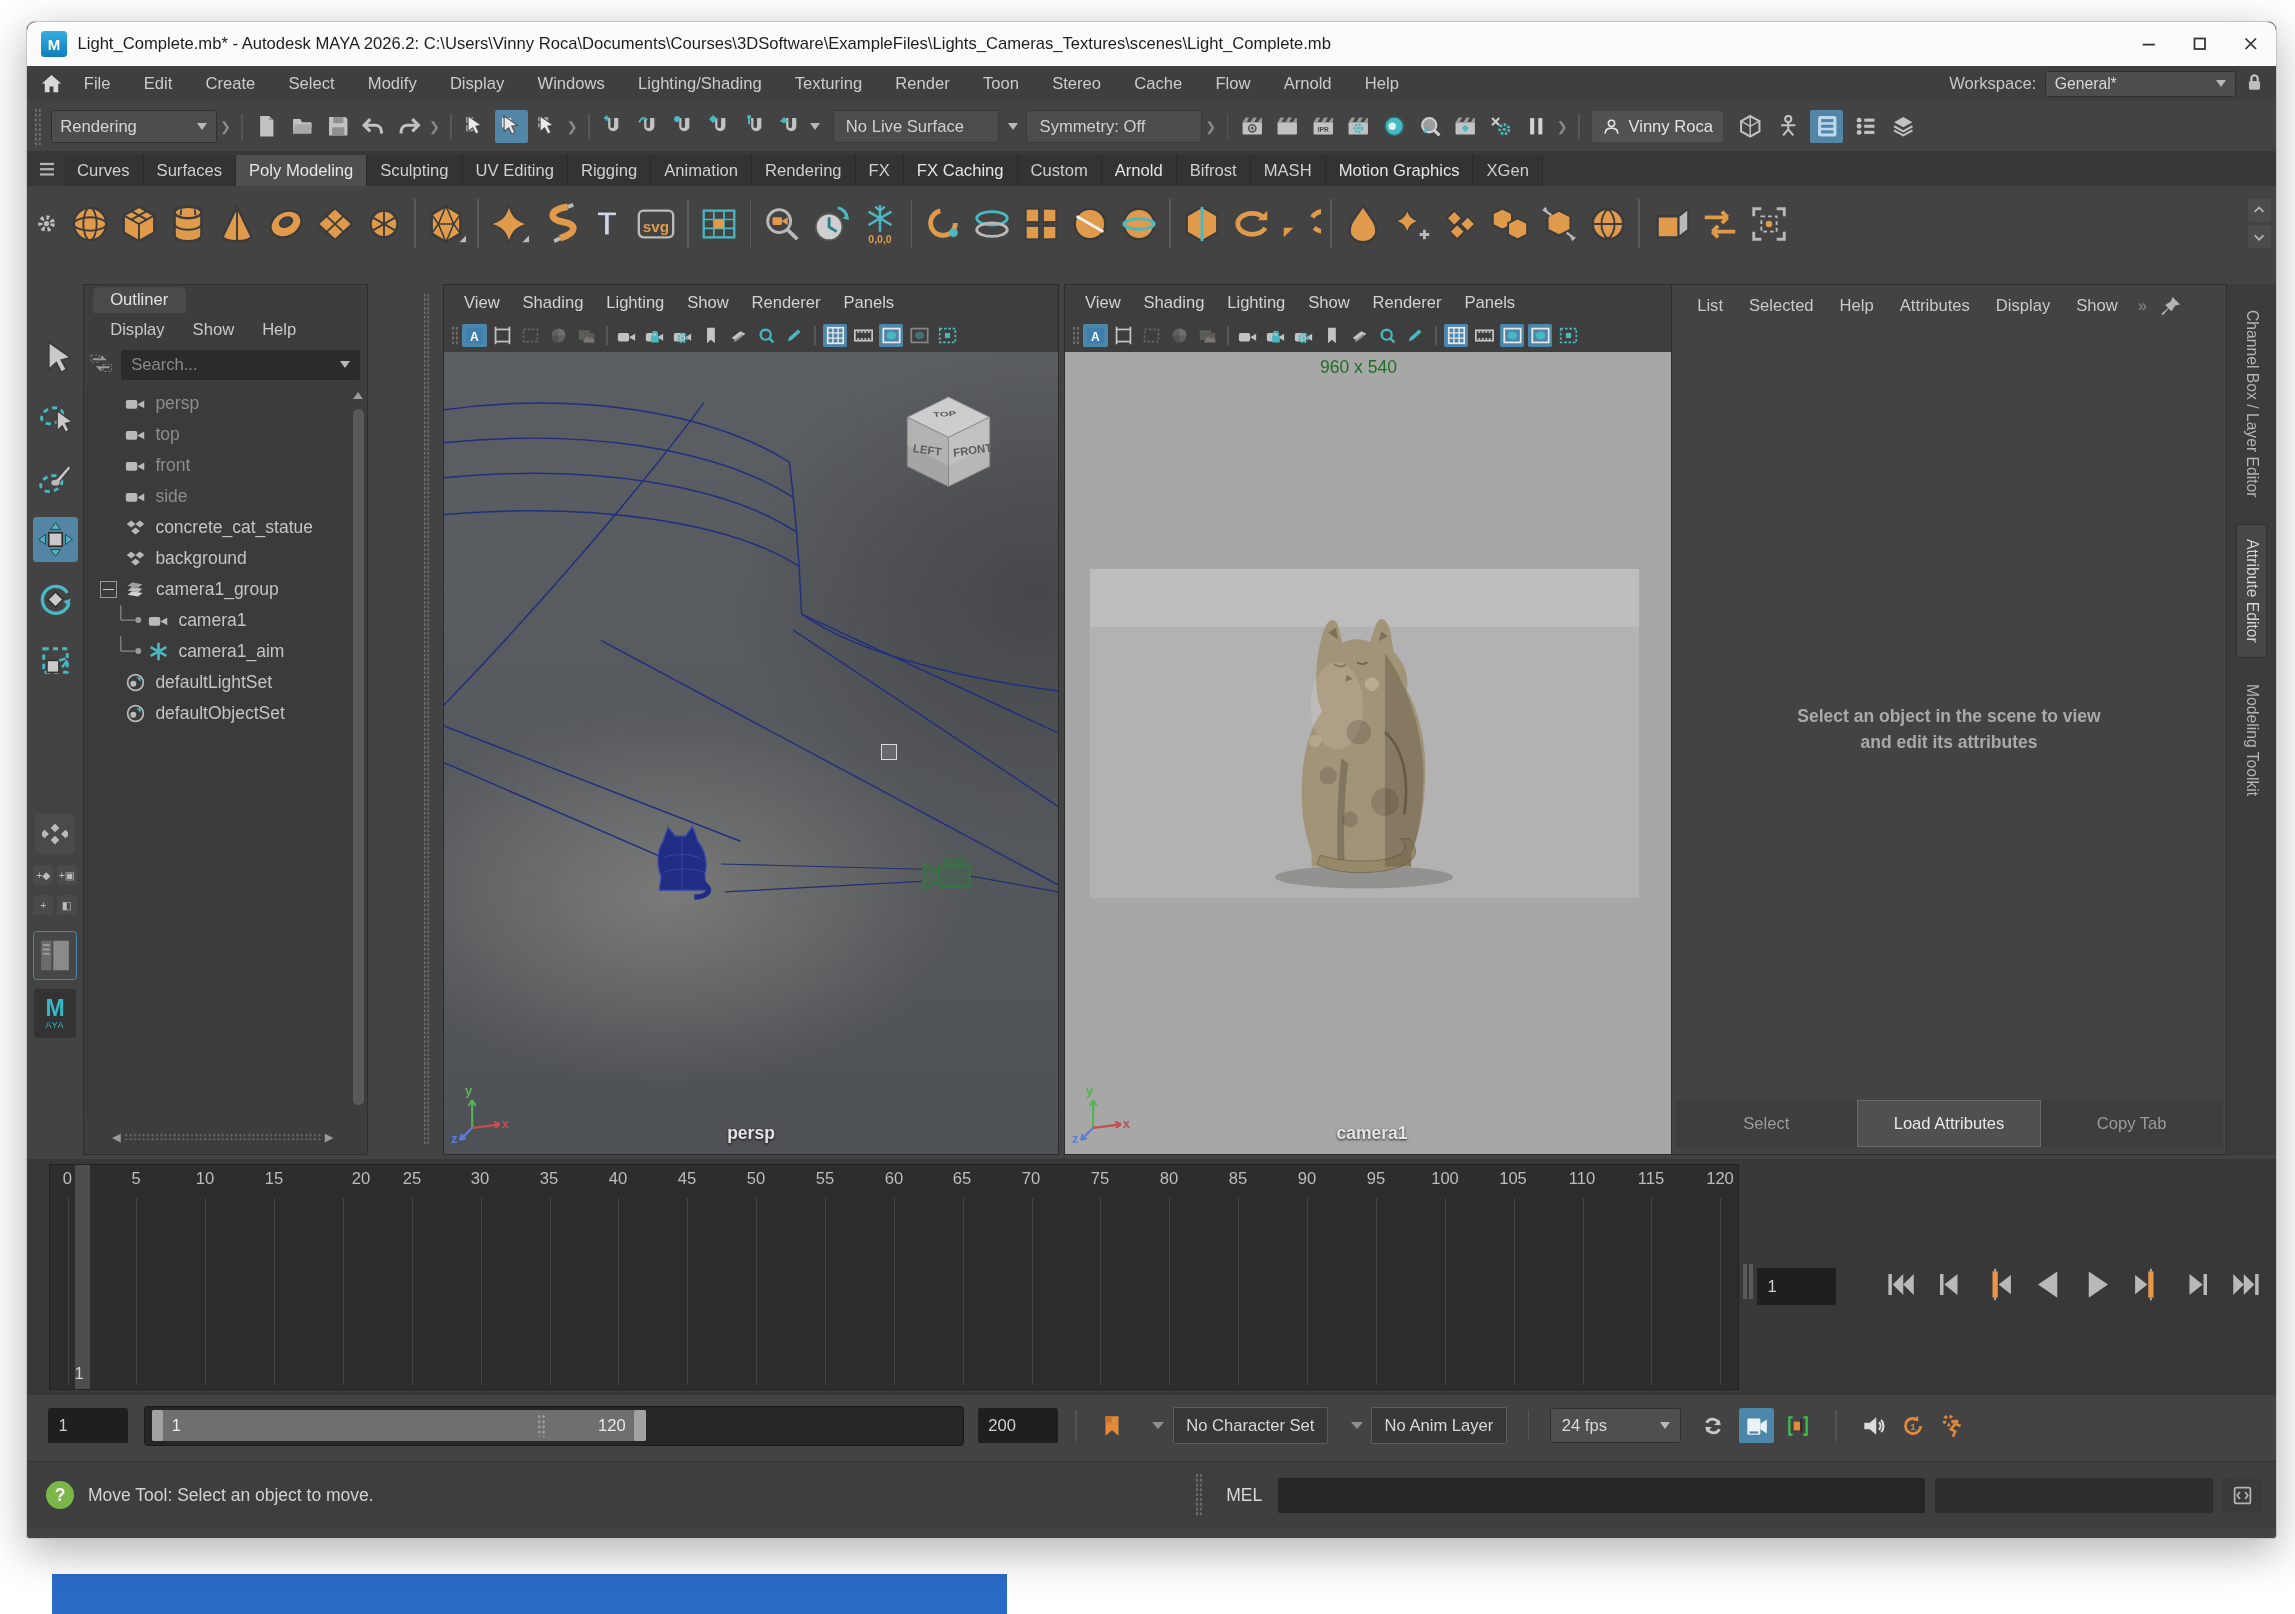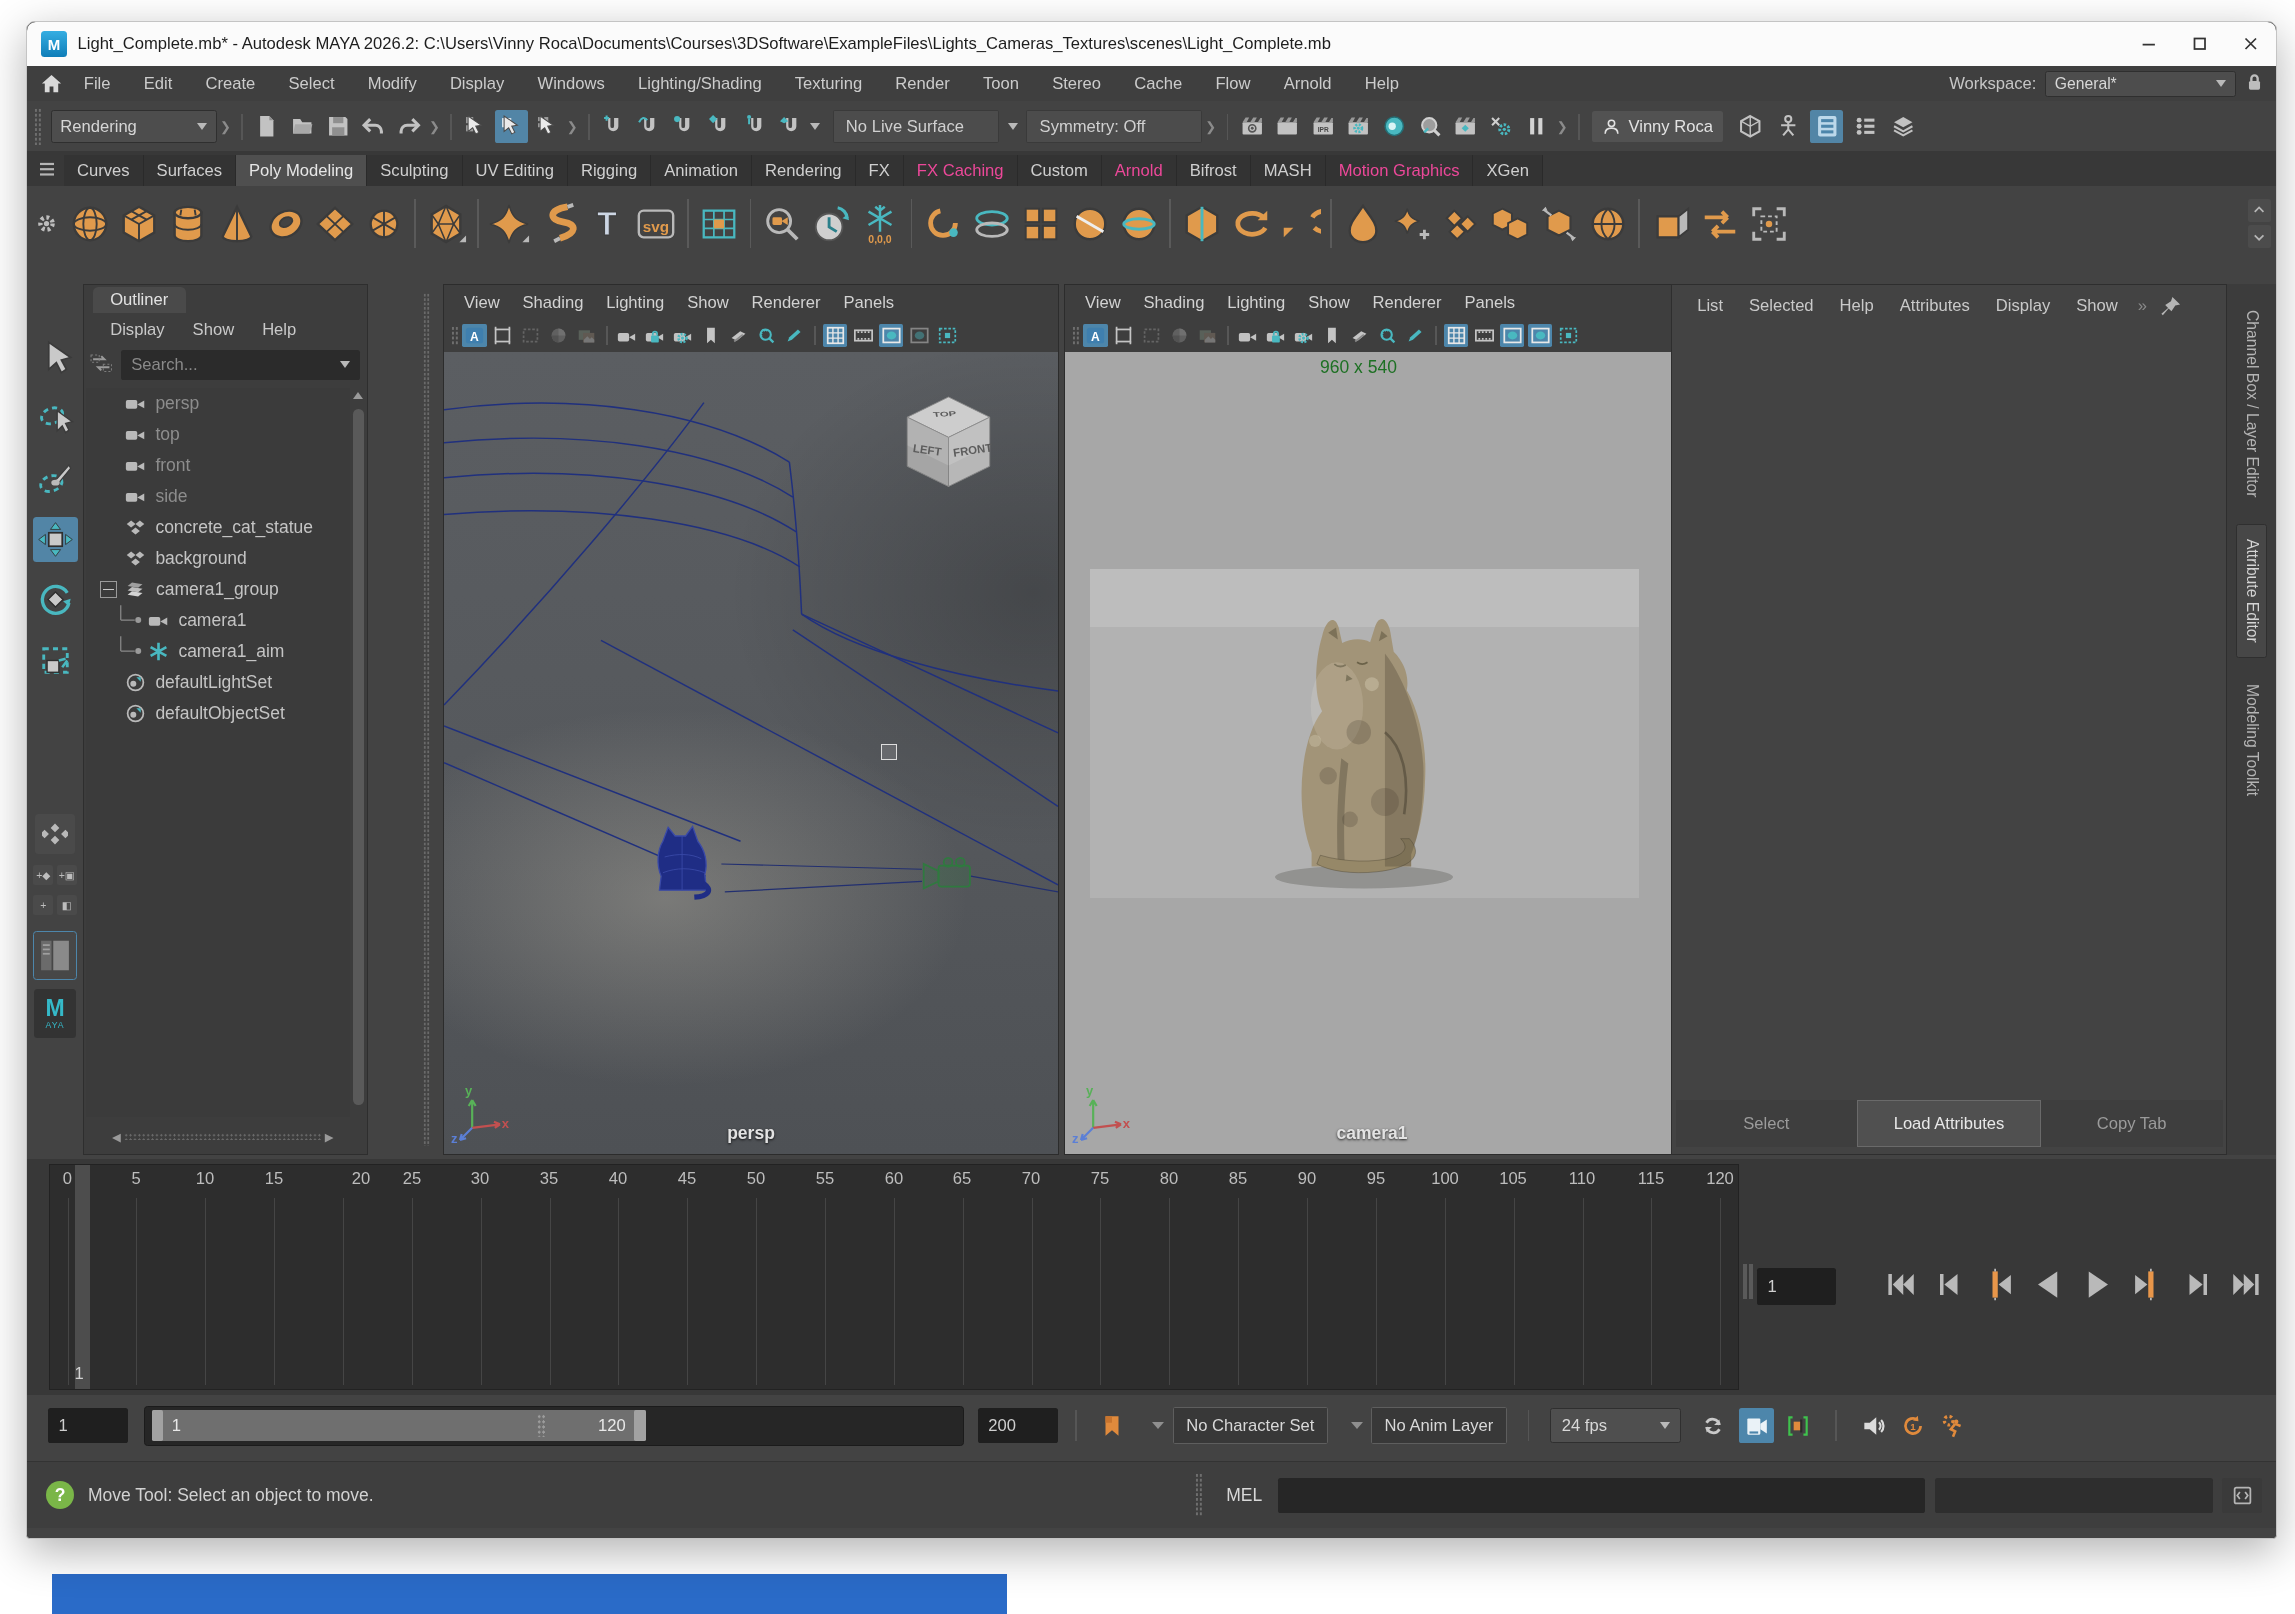--- a/index.html
+++ b/index.html
@@ -31,21 +31,21 @@
   .si svg{width:24.5px;height:24.5px;}
   .si.active{background:#5285a6;}
   .sl-field{height:31.5px;background:#4c4c4c;border:0.9px solid #3a3a3a;border-radius:1.7px;display:flex;align-items:center;padding:0 12.2px;font-size:16.6px;color:#d0d0d0;white-space:nowrap;}
   .user-chip{height:31.5px;background:#525252;border-radius:2.6px;display:flex;align-items:center;gap:7px;padding:0 10.5px;font-size:16.6px;color:#e2e2e2;}
   .icon-row{display:flex;align-items:center;gap:2.6px;}
   
   .shelf-tabs{position:absolute;left:0;top:129px;right:0;height:35px;background:#383838;display:flex;align-items:flex-end;padding-left:7px;box-sizing:border-box;}
   .ham{width:30px;height:30px;display:flex;align-items:center;justify-content:center;margin-bottom:1.7px;}
   .stab{height:31.5px;line-height:31.5px;padding:0 13px;font-size:16.6px;color:#cfcfcf;background:#333333;border-right:0.9px solid #2a2a2a;white-space:nowrap;}
   .stab.active{background:#4f4f4f;color:#e6e6e6;}
-  .stab.dim{color:#ec4899;}
+  .stab.dim{color:#e5e5e5;}
   
   .shelf{position:absolute;left:0;top:164px;right:0;height:75px;background:#434343;display:flex;align-items:center;overflow:hidden;}
   .gear-col{width:38px;display:flex;align-items:center;justify-content:center;}
   .shi{width:49px;height:49px;display:flex;align-items:center;justify-content:center;}
   .shi svg{width:42px;height:42px;}
   .shsep{width:1.7px;height:49px;background:#5a5a5a;margin:0 6.1px;}
   .shelf-right{margin-left:auto;margin-right:5.2px;display:flex;flex-direction:column;gap:3.5px;align-items:center;}
   .mini-btn{width:23px;height:23px;background:#4c4c4c;border-radius:2.6px;display:flex;align-items:center;justify-content:center;}
   
   .toolbox{position:absolute;left:0;top:262px;width:56px;height:871px;background:#434343;display:flex;flex-direction:column;align-items:center;}
@@ -1254,20 +1254,24 @@
         <div class="mi">Selected</div>
         <div class="mi">Help</div>
         <div class="mi">Attributes</div>
         <div class="mi">Display</div>
         <div class="mi">Show</div>
         <div class="ae-ovf">»</div>
         <span style="width: 23px; height: 23px; margin-left: 5.2px; display: inline-block;"><svg viewBox="0 0 24 24">
             <path d="M14 2 l8 8 -5 1 -4 6 -3 -3 -6 7 -1.5 -1.5 7 -6 -3 -3 6 -4 Z" fill="#b5b5b5"></path>
           </svg></span>
       </div>
+    <div class="ae-msg">
+      <div>Select an object in the scene to view</div>
+      <div>and edit its attributes</div>
+    </div>
     <div class="ae-btnrow" id="ae-buttons">
         <div class="ae-btn">Select</div>
         <div class="ae-btn active">Load Attributes</div>
         <div class="ae-btn">Copy Tab</div>
       </div>
   </div>
 
   <div class="sidetabs" id="side-tabs">
       <div class="sidetab">Channel Box / Layer Editor</div>
       <div class="sidetab active">Attribute Editor</div>

